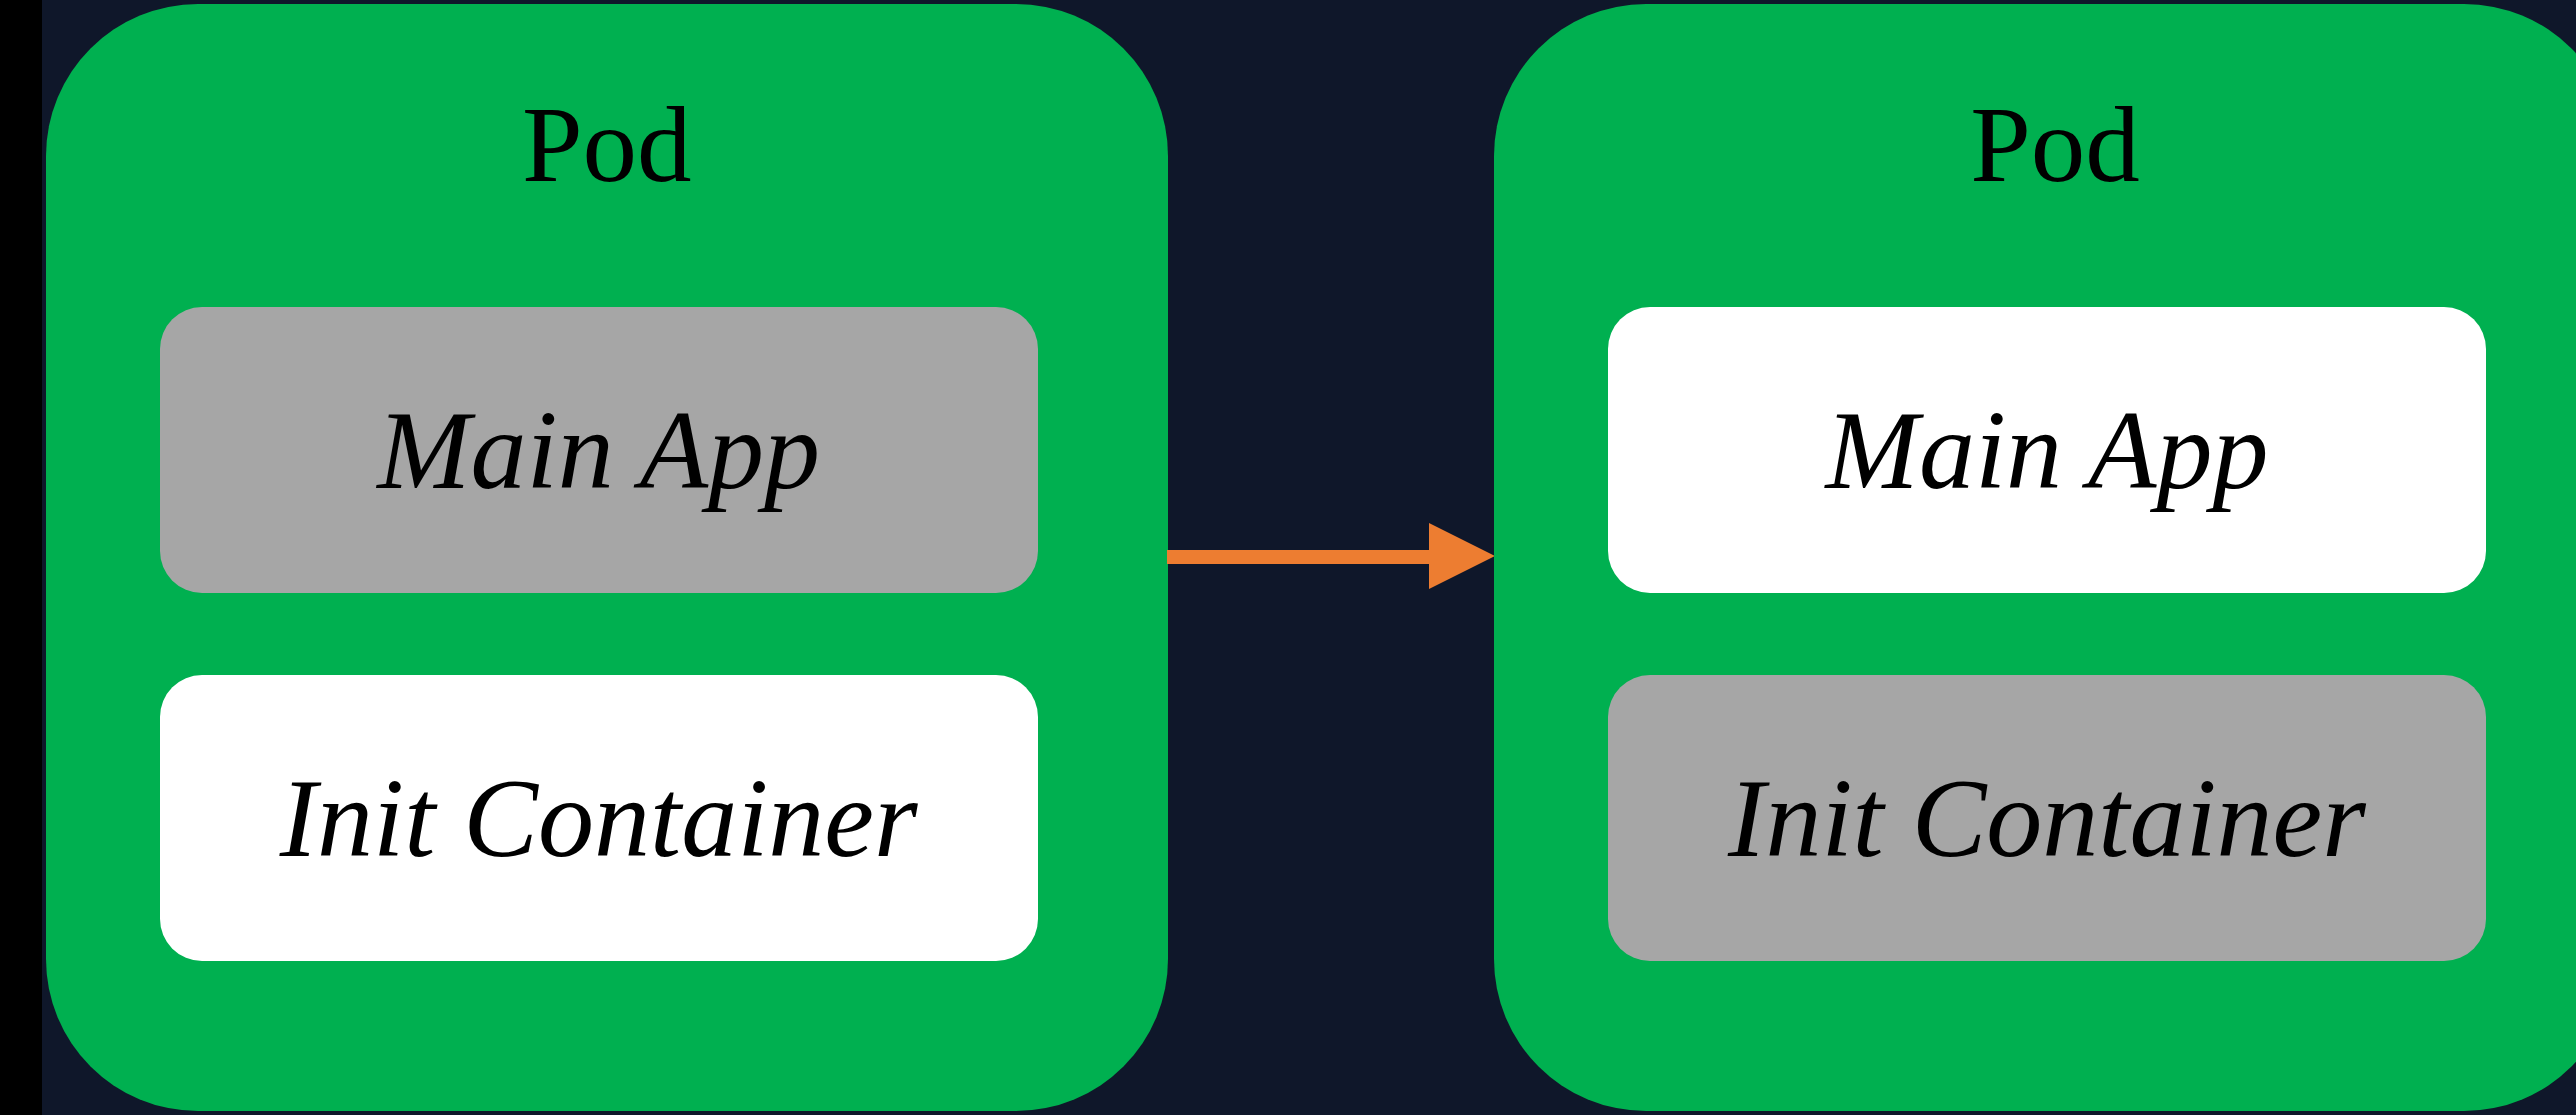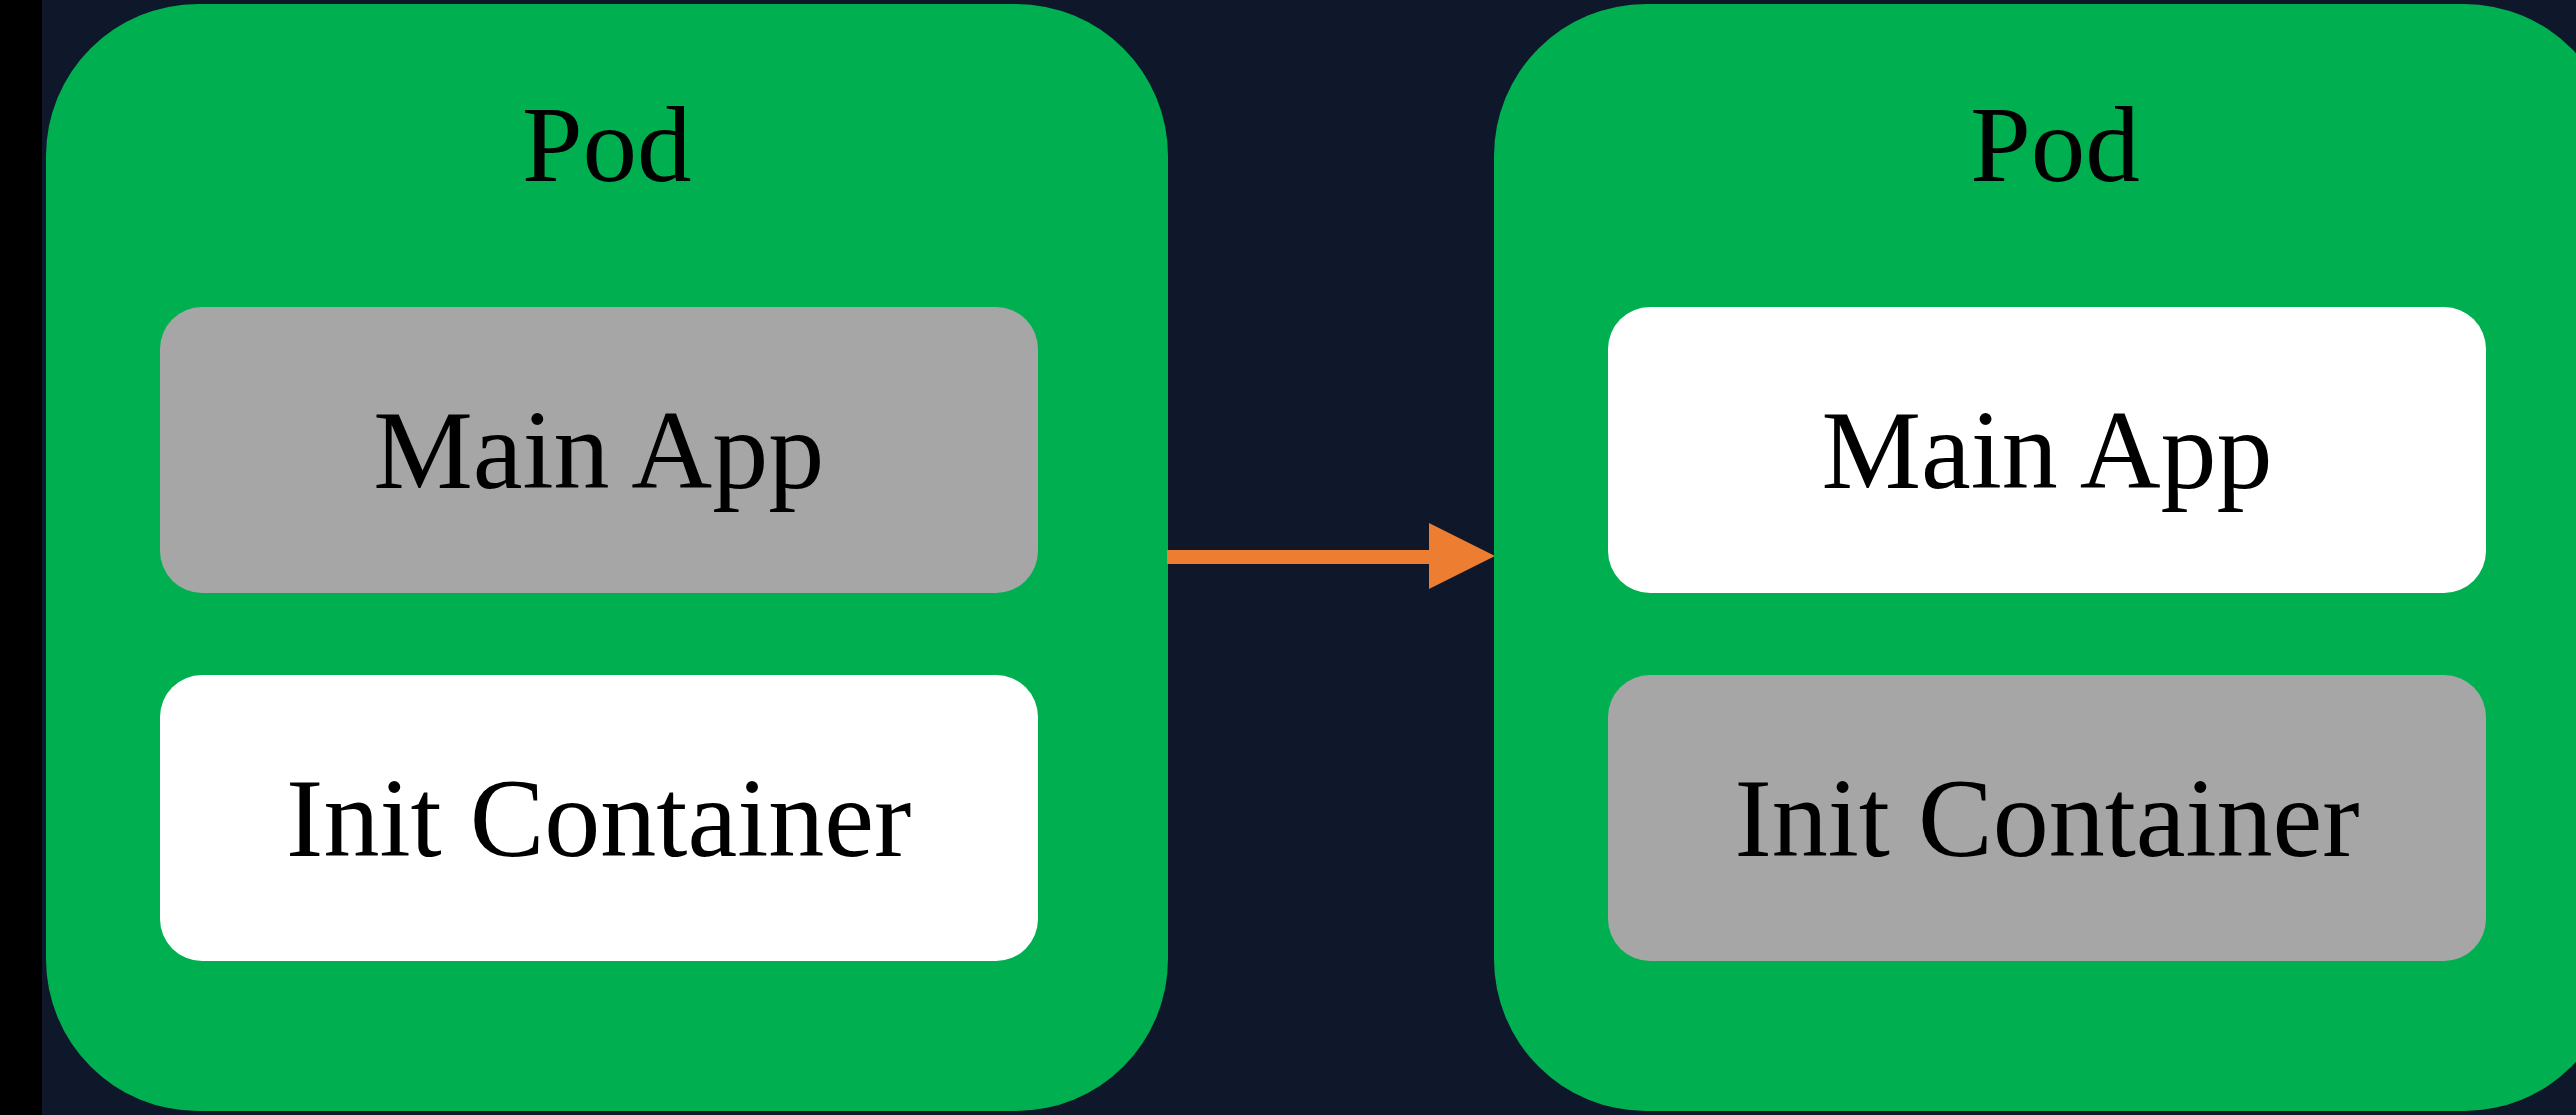--- a/index.html
+++ b/index.html
@@ -43,20 +43,21 @@
     display: flex;
     align-items: center;
     justify-content: center;
   }
   .box-top    { top: 303px; }
   .box-bottom { top: 671px; text-align: center; }
   .cbox-label {
     font-size: 112px;
     line-height: 1;
     white-space: nowrap;
+    font-style: italic;
   }
   .arrow-shaft {
     position: absolute;
     left: 1125px;
     top: 550px;
     width: 265px;
     height: 14px;
   }
   .arrow-head {
     position: absolute;

